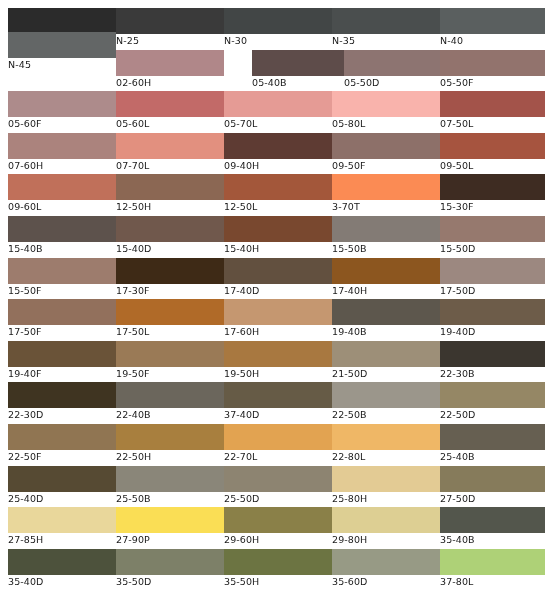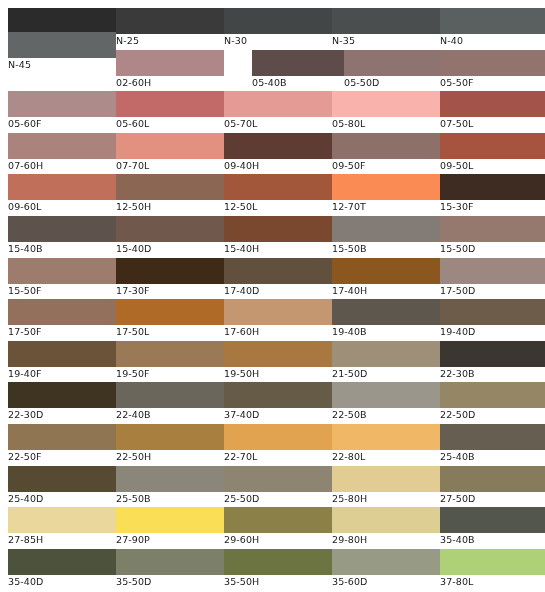--- a/index.html
+++ b/index.html
@@ -131,21 +131,21 @@
     <div class="swatch-cell" style="left: 116px; top: 174px;">
       <span class="swatch-chip" title="12-50H" style="background: rgb(139, 103, 83);"></span>
       <span class="swatch-label">12-50H</span>
     </div>
     <div class="swatch-cell" style="left: 224px; top: 174px;">
       <span class="swatch-chip" title="12-50L" style="background: rgb(163, 87, 58);"></span>
       <span class="swatch-label">12-50L</span>
     </div>
     <div class="swatch-cell" style="left: 332px; top: 174px;">
       <span class="swatch-chip" title="12-70T" style="background: rgb(251, 139, 84);"></span>
-      <span class="swatch-label">12-70T</span>
+      <span class="swatch-label">3-70T</span>
     </div>
     <div class="swatch-cell" style="left: 440px; top: 174px;">
       <span class="swatch-chip" title="15-30F" style="background: rgb(62, 44, 34);"></span>
       <span class="swatch-label">15-30F</span>
     </div>
     <div class="swatch-cell" style="left: 8px; top: 216px;">
       <span class="swatch-chip" title="15-40B" style="background: rgb(93, 82, 76);"></span>
       <span class="swatch-label">15-40B</span>
     </div>
     <div class="swatch-cell" style="left: 116px; top: 216px;">

